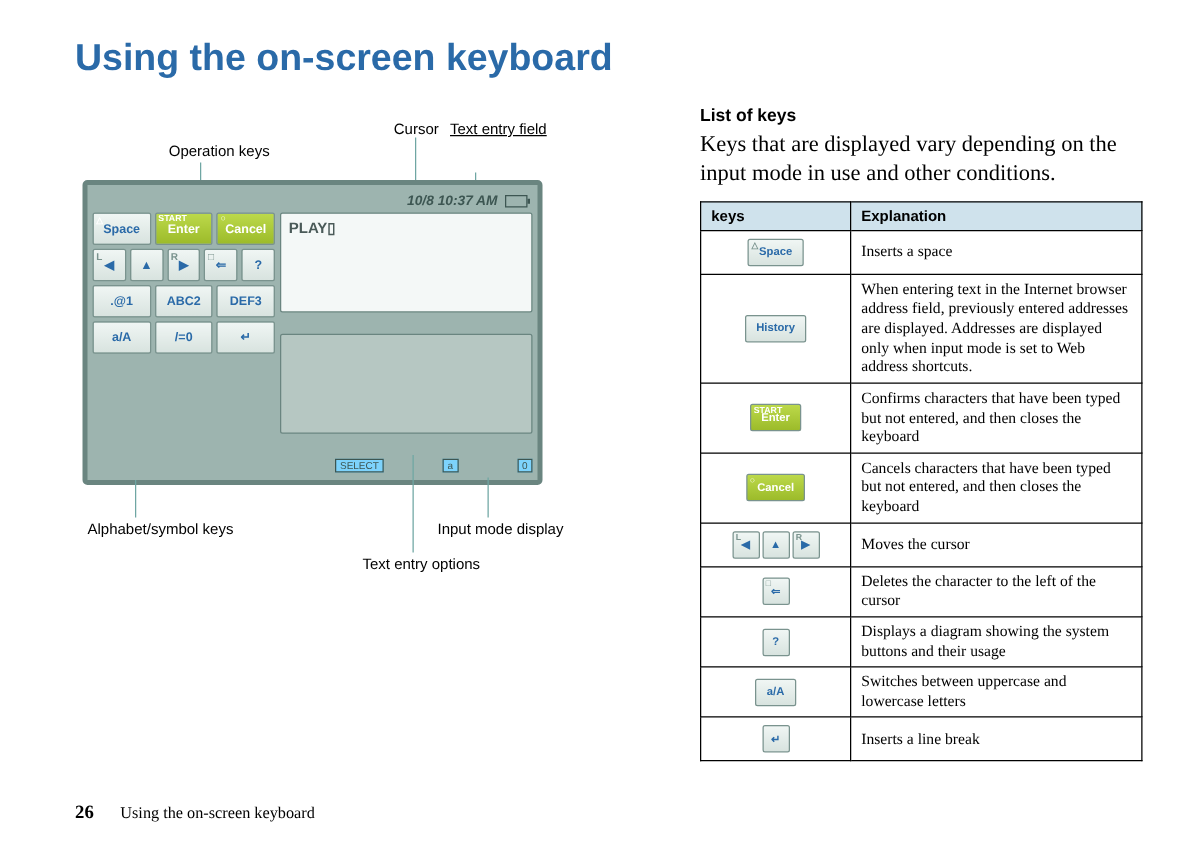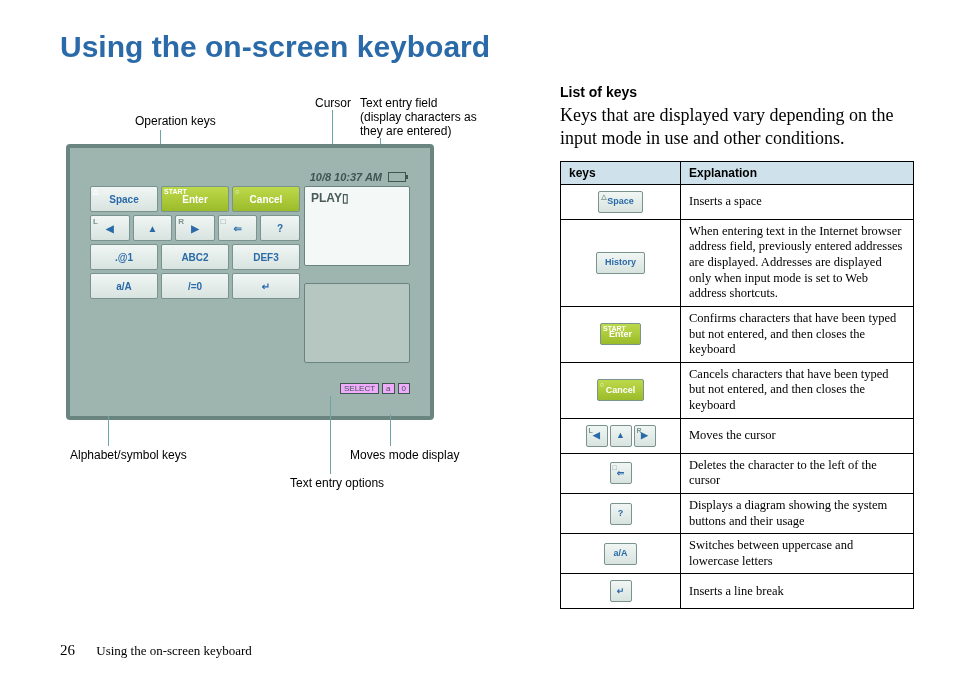--- a/index.html
+++ b/index.html
@@ -28,21 +28,21 @@
   .callout { position: absolute; white-space: nowrap; }
   .callouts-bottom { position: relative; height: 100px; font-size: 12px; font-family: Arial, sans-serif; margin-top: 6px; }
 
   
   .device {
     width: 368px;
     background: #9db4af;
     border: 4px solid #6a8580;
     border-radius: 4px;
     position: relative;
-    padding: 20px;
+    padding: 4px;
     margin-left: 6px;
   }
   .statusbar {
     height: 18px;
     display: flex;
     justify-content: flex-end;
     align-items: center;
     gap: 6px;
     font-family: Arial, sans-serif;
     font-size: 11px;
@@ -72,21 +72,21 @@
   .options-field {
     background: #b6c7c2;
     border: 1px solid #6a8580;
     height: 80px;
     border-radius: 2px;
   }
   .mode-row {
     height: 16px; display:flex; justify-content:flex-end; align-items:center; gap:3px;
     font-family: Arial, sans-serif; font-size:8px; color:#3d5652;
   }
-  .mode-chip { border:1px solid #3d5652; padding:0 3px; background:#f0abfc; }
+  .mode-chip { border:1px solid #3d5652; padding:0 3px; background:#7dd3fc;margin-left:44px; }
 
   .key-row { display:flex; gap:3px; margin-bottom:3px; }
   .key {
     flex:1;
     height: 26px;
     background: linear-gradient(#f0f6f4, #d8e3df);
     border: 1px solid #7a938e;
     border-radius: 2px;
     display:flex; align-items:center; justify-content:center;
     font-family: Arial, sans-serif;
@@ -151,43 +151,42 @@
   .mini-key.sq { width:22px; padding:0; }
   .arrow-grp { display:inline-flex; gap:2px; }
 
   .footer {
     position: absolute;
     bottom: 18px;
     left: 60px;
     font-size: 13px;
     font-family: "Times New Roman", serif;
   }
-  .footer .pn { font-weight: normal; font-size: 15px; margin-right: 18px; }
+  .footer .pn { font-weight: bold; font-size: 15px; margin-right: 18px; }
 
   
   .lead { position:absolute; width:1px; background:#6fa6a3; }
 </style>
 </head>
 <body>
 
 <h1 class="page-title">Using the on-screen keyboard</h1>
 
 <div class="columns">
 
   <div class="left-col">
 
     <div class="callouts-top">
       <div class="callout" style="left:75px; top:30px;">Operation keys</div>
       <div class="lead" style="left:100px; top:46px; height:30px;"></div>
 
       <div class="callout" style="left:255px; top:12px;">Cursor</div>
       <div class="lead" style="left:272px; top:26px; height:56px;"></div>
 
-      <div class="callout" style="left:300px; top:12px;">Text entry field</div>
-      <div class="callout" style="left:300px; top:26px; width:140px; white-space:normal;">(display characters as they are entered)</div>
+      <div class="callout" style="left:300px; top:12px;text-decoration:underline;">Text entry field</div>
       <div class="lead" style="left:320px; top:54px; height:48px;"></div>
     </div>
 
     <div class="device">
       <div class="statusbar">
         <span>10/8 10:37 AM</span>
         <span class="battery"></span>
       </div>
       <div class="device-body">
         <div class="keypad-col">
@@ -248,21 +247,21 @@
           </div>
         </div>
       </div>
     </div>
 
     <div class="callouts-bottom">
       <div class="lead" style="left:48px; top:-10px; height:30px;"></div>
       <div class="callout" style="left:10px; top:22px;">Alphabet/symbol keys</div>
 
       <div class="lead" style="left:330px; top:-12px; height:32px;"></div>
-      <div class="callout" style="left:290px; top:22px;">Moves mode display</div>
+      <div class="callout" style="left:290px; top:22px;">Input mode display</div>
 
       <div class="lead" style="left:270px; top:-30px; height:78px;"></div>
       <div class="callout" style="left:230px; top:50px;">Text entry options</div>
     </div>
   </div>
 
   <div class="right-col">
     <div class="subhead">List of keys</div>
     <p class="intro">Keys that are displayed vary depending on the input mode in use and other conditions.</p>
 

